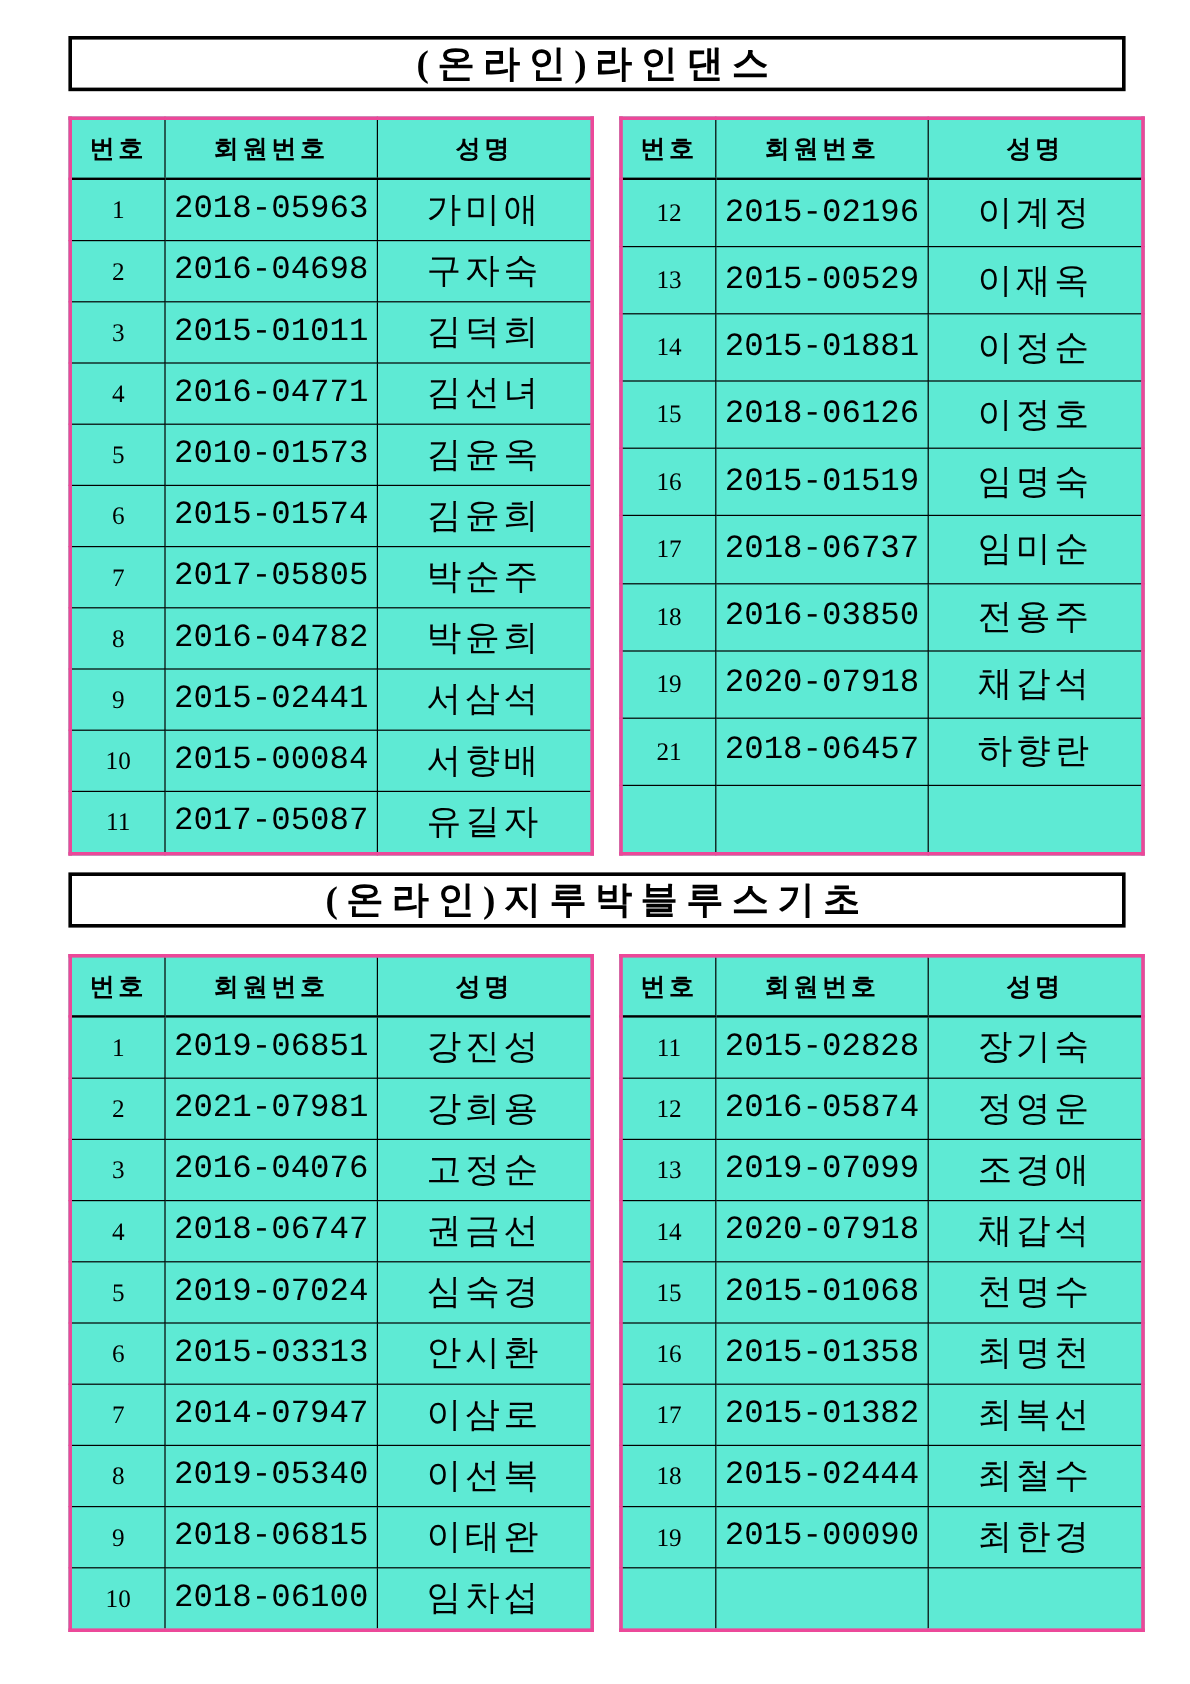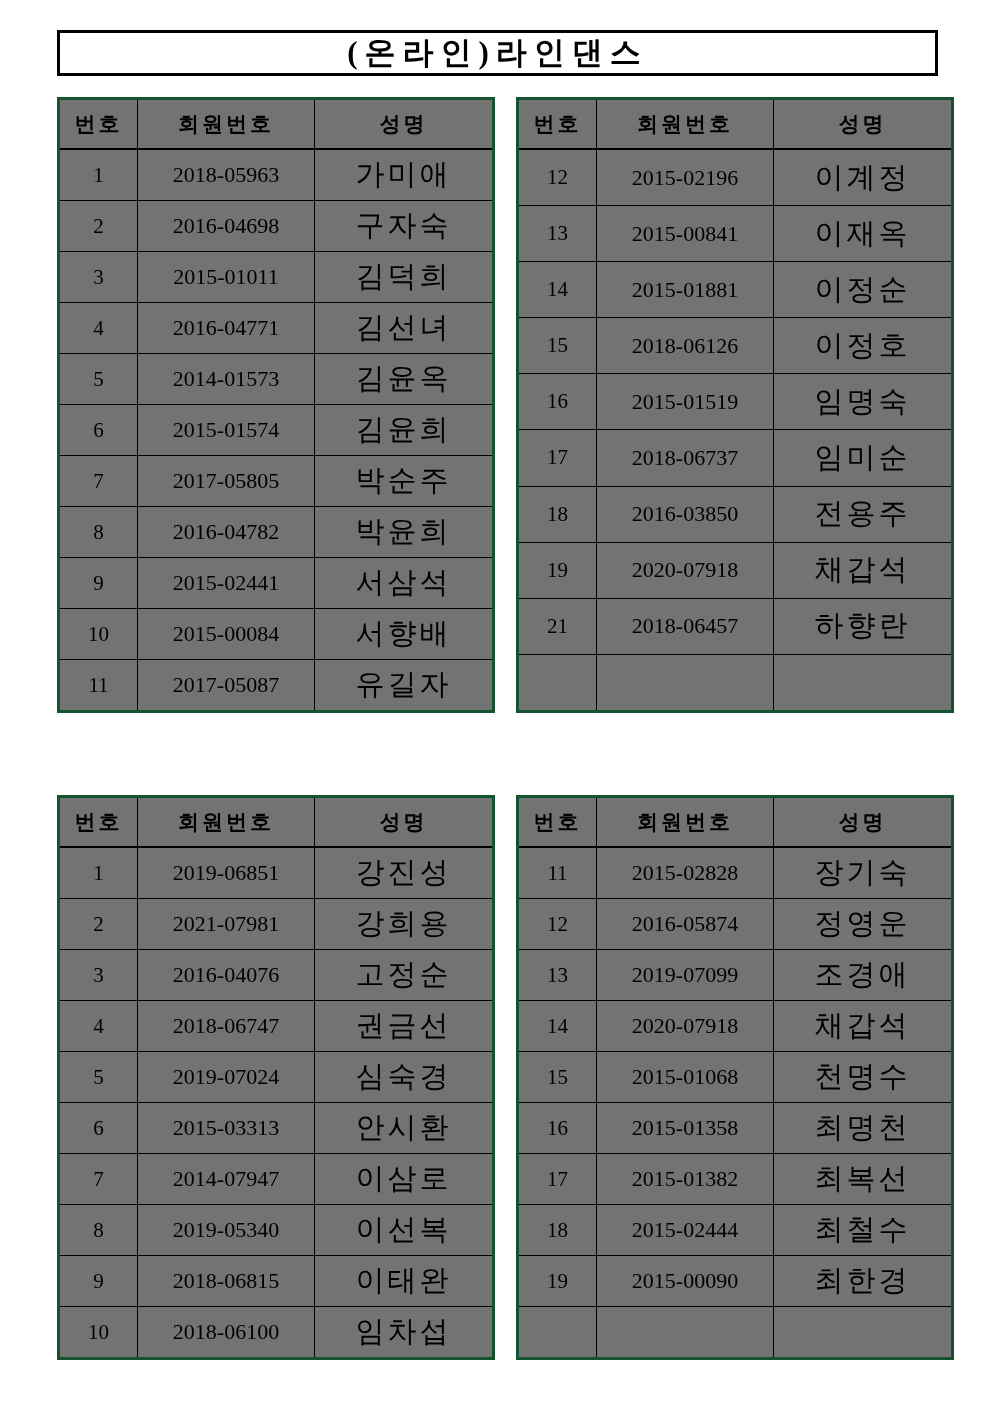--- a/index.html
+++ b/index.html
@@ -45,22 +45,22 @@
     display: flex;
     gap: 21px;
   }
   .tables-row.pos-1 { top: 97px; }
   .tables-row.pos-2 { top: 795px; }
 
   table.roster {
     border-collapse: collapse;
     table-layout: fixed;
     width: 430px;
-    border: 3px solid #14532d;
-    background: #737373;
+    border: 3px solid #ec4899;
+    background: #5eead4;
   }
   table.roster th,
   table.roster td {
     border: 1px solid #000000;
     text-align: center;
     vertical-align: middle;
     padding: 0;
     overflow: hidden;
   }
   table.roster th {
@@ -76,22 +76,22 @@
   }
   .w-no   { width: 77px;  }
   .w-id   { width: 176px; }
   .w-name { width: 177px; margin-left: 38px; }
 
   td.col-no {
     font-family: "Liberation Serif", serif;
     font-size: 21px;
   }
   td.col-id {
-    font-family: Liberation Serif, serif;
-    font-size: 22px;
+    font-family: Liberation Mono, monospace;
+    font-size: 27px;
   }
   td.col-name {
     font-family: Liberation Serif, serif;
     font-size: 29px;
     letter-spacing: 3px;
   }
 </style>
 </head>
 <body>
 
@@ -126,21 +126,21 @@
             <td class="col-id">2015-01011</td>
             <td class="col-name">김덕희</td>
           </tr>
           <tr>
             <td class="col-no">4</td>
             <td class="col-id">2016-04771</td>
             <td class="col-name">김선녀</td>
           </tr>
           <tr>
             <td class="col-no">5</td>
-            <td class="col-id">2014-01573</td>
+            <td class="col-id">2010-01573</td>
             <td class="col-name">김윤옥</td>
           </tr>
           <tr>
             <td class="col-no">6</td>
             <td class="col-id">2015-01574</td>
             <td class="col-name">김윤희</td>
           </tr>
           <tr>
             <td class="col-no">7</td>
             <td class="col-id">2017-05805</td>
@@ -178,21 +178,21 @@
         </tr>
       </thead>
       <tbody>
           <tr>
             <td class="col-no">12</td>
             <td class="col-id">2015-02196</td>
             <td class="col-name">이계정</td>
           </tr>
           <tr>
             <td class="col-no">13</td>
-            <td class="col-id">2015-00841</td>
+            <td class="col-id">2015-00529</td>
             <td class="col-name">이재옥</td>
           </tr>
           <tr>
             <td class="col-no">14</td>
             <td class="col-id">2015-01881</td>
             <td class="col-name">이정순</td>
           </tr>
           <tr>
             <td class="col-no">15</td>
             <td class="col-id">2018-06126</td>
@@ -225,20 +225,23 @@
           </tr>
           <tr>
             <td class="col-no"></td>
             <td class="col-id"></td>
             <td class="col-name"></td>
           </tr>
         </tbody>
     </table>
   </div>
 
+  <div class="title-box pos-2">
+    <span>(온라인)지루박블루스기초</span>
+  </div>
 
   <div class="tables-row pos-2">
     <table class="roster">
       <thead>
         <tr>
           <th class="w-no">번호</th>
           <th class="w-id">회원번호</th>
           <th class="w-name">성명</th>
         </tr>
       </thead>

